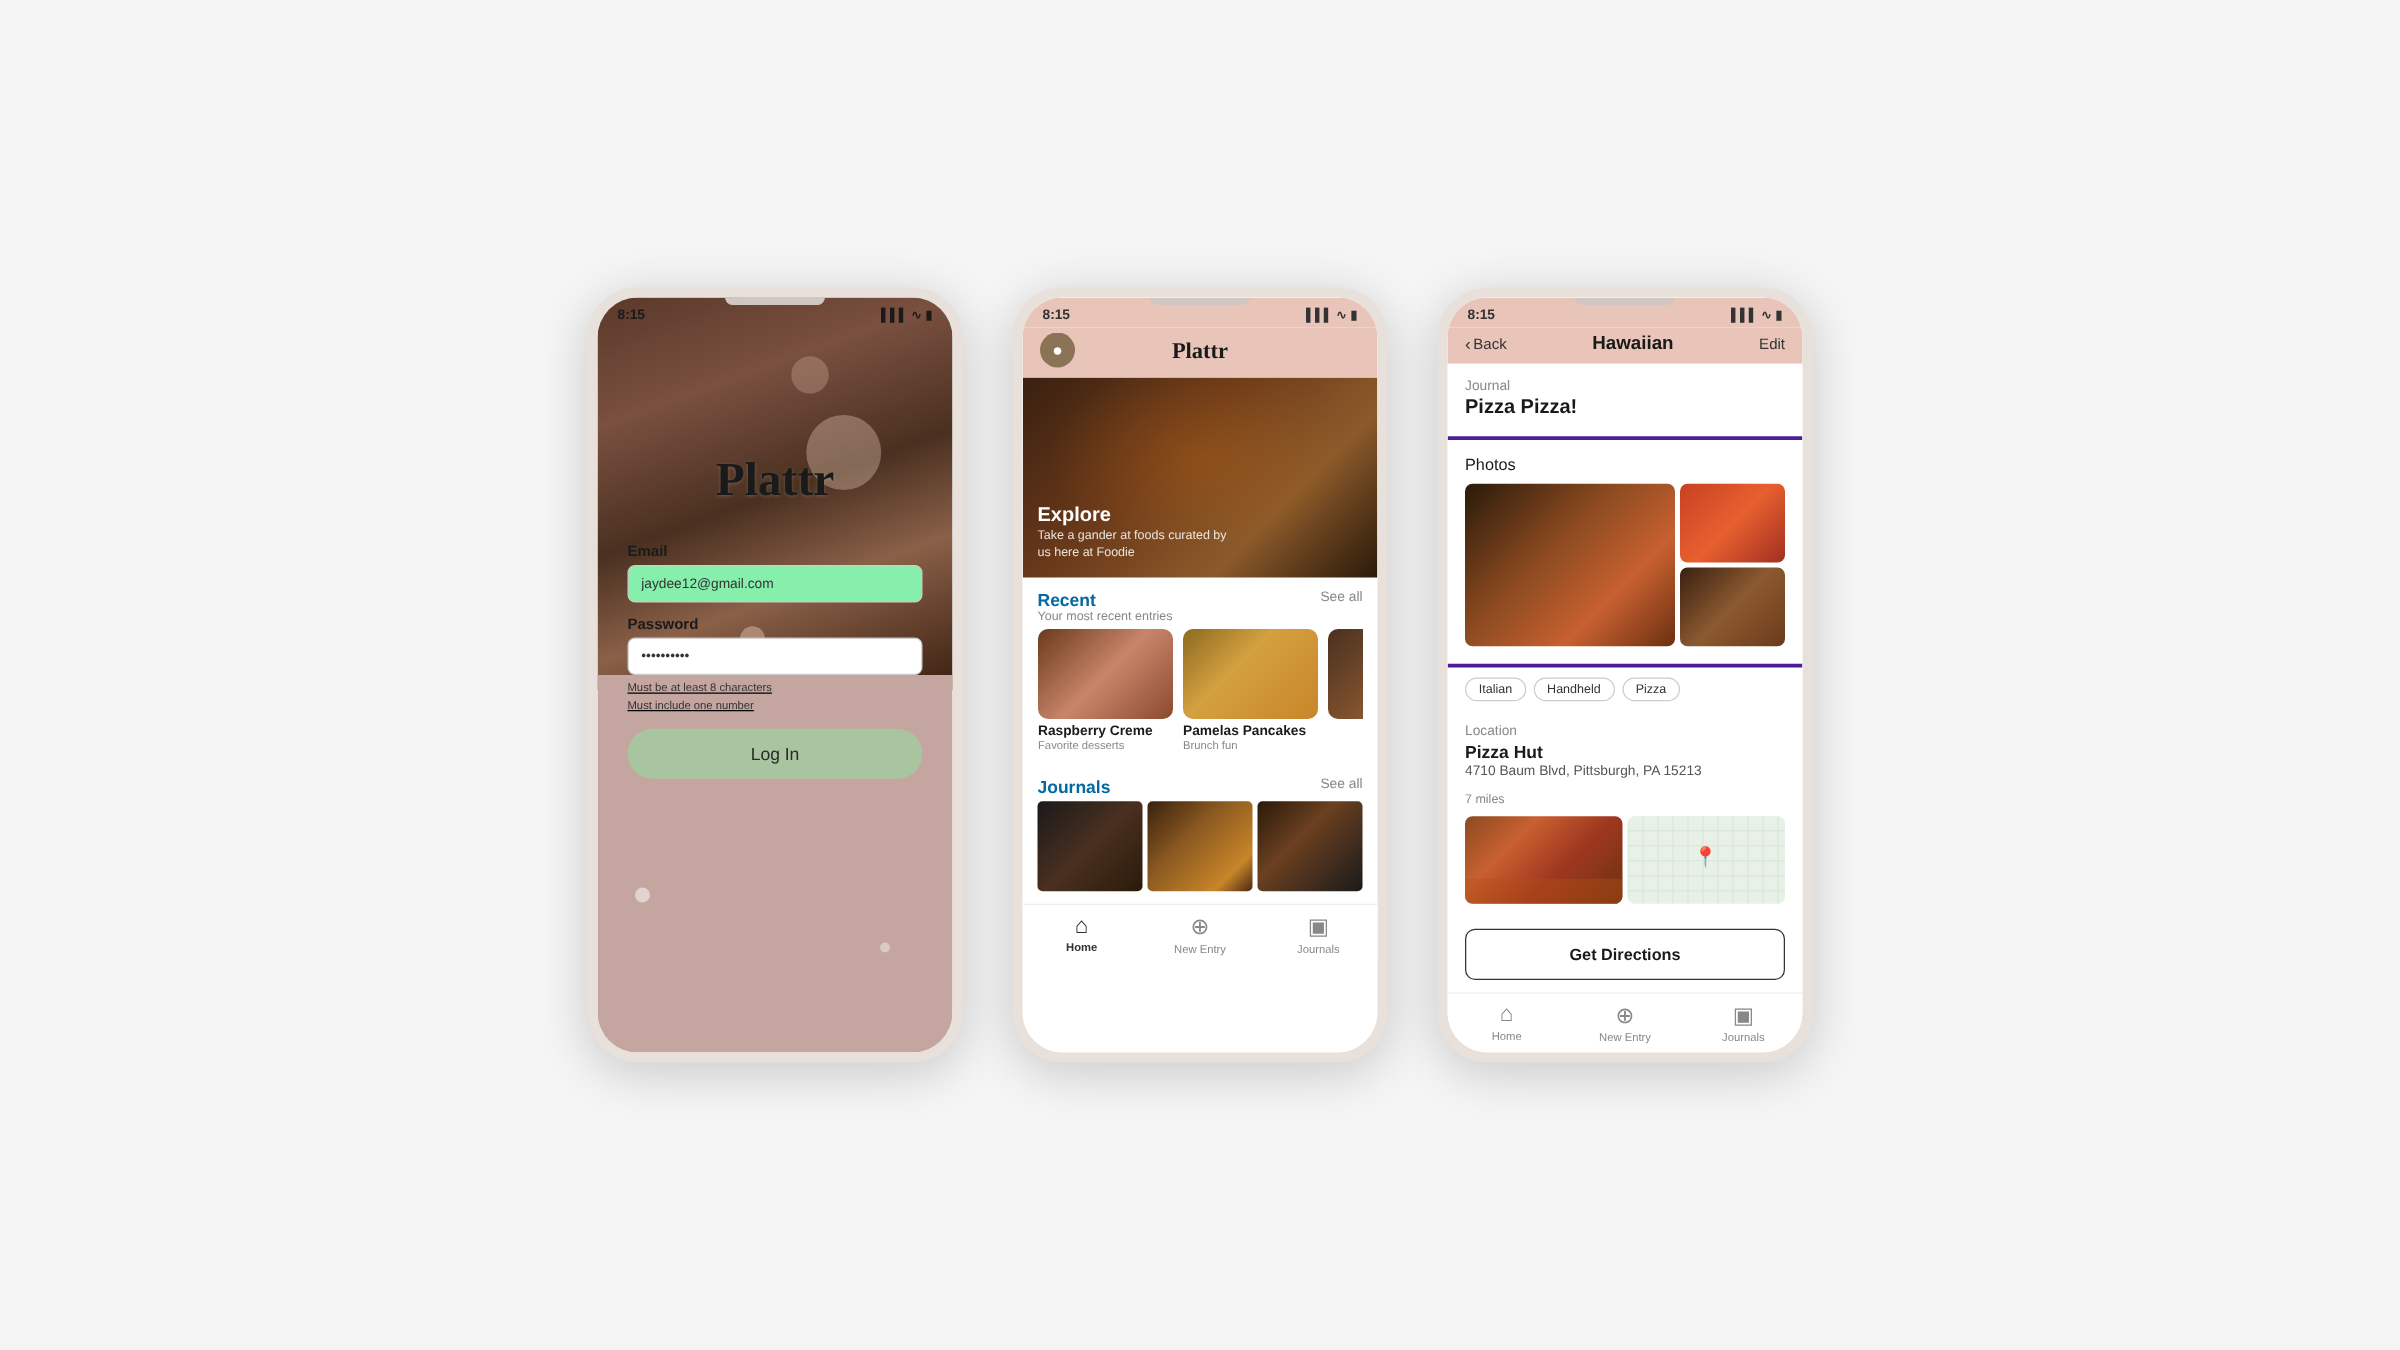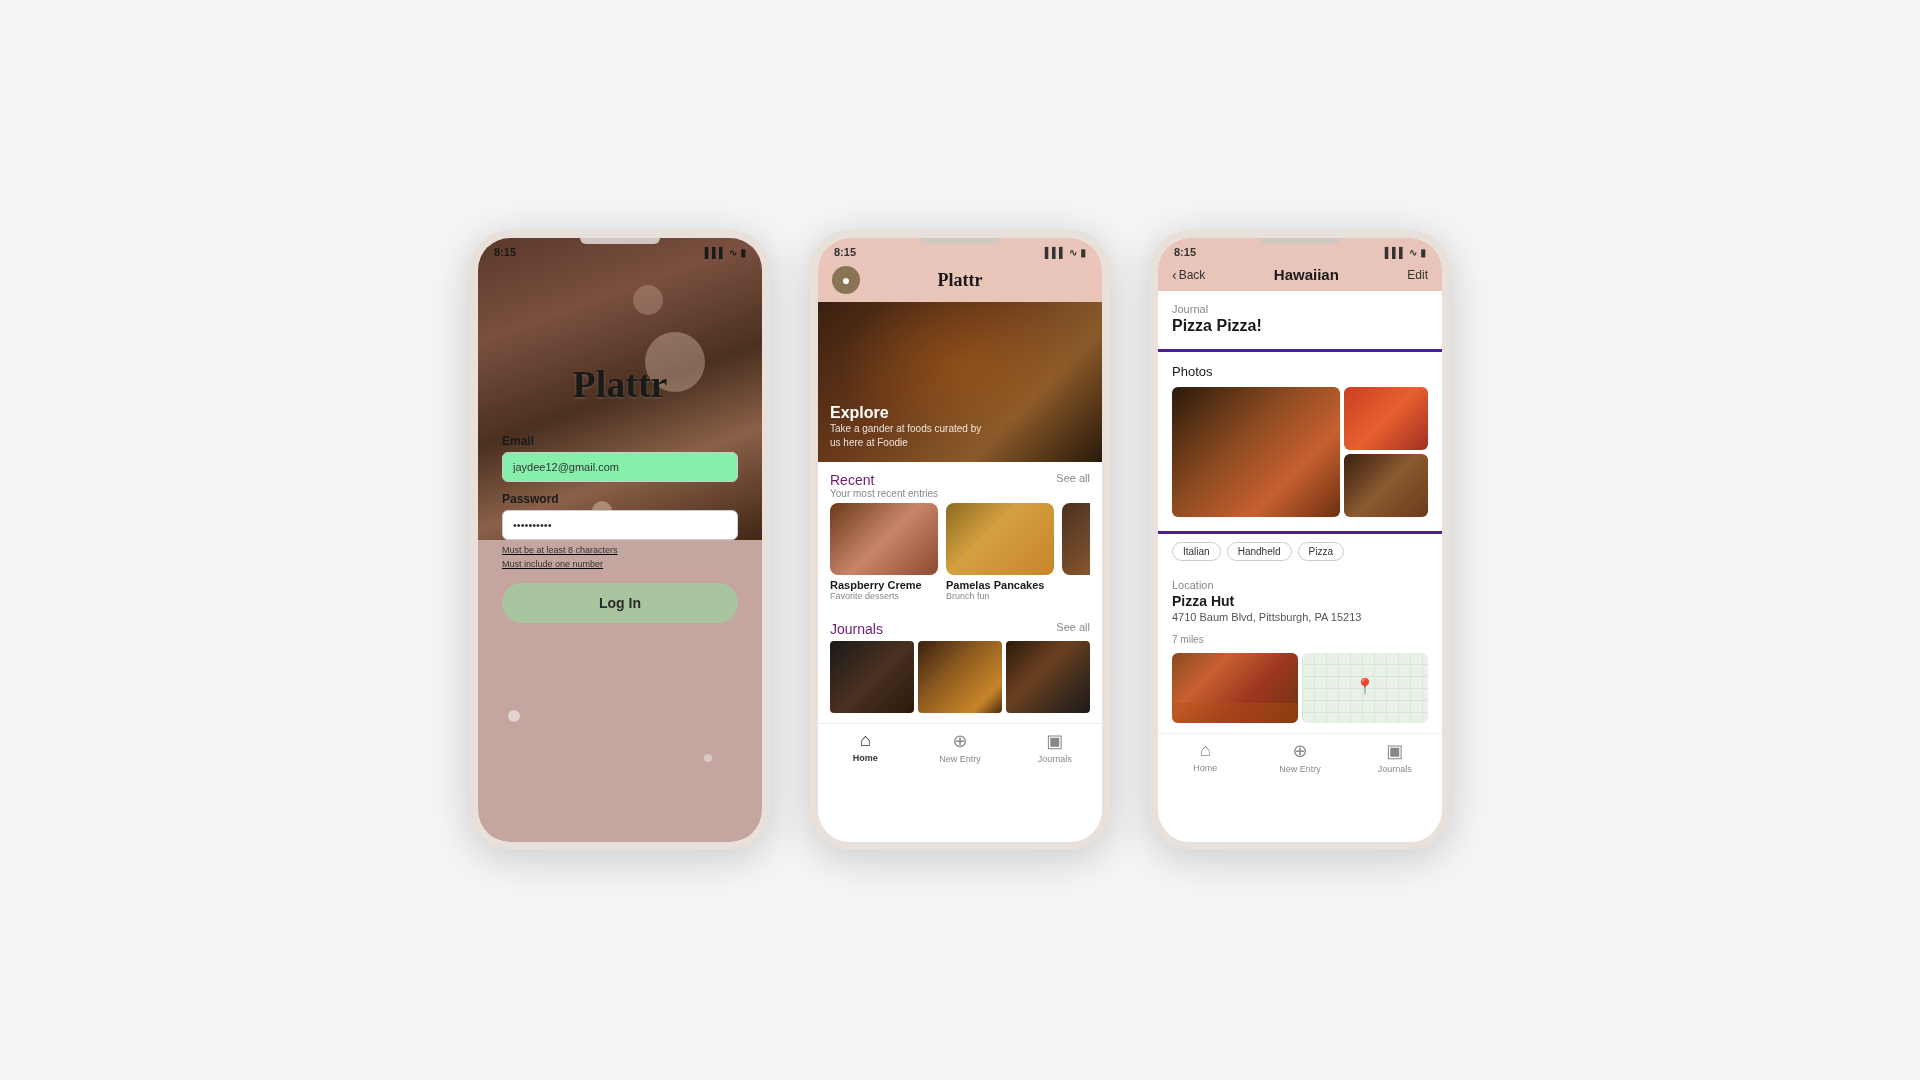--- a/index.html
+++ b/index.html
@@ -135,22 +135,22 @@
 
     .phone-2 .section-header {
       display: flex;
       justify-content: space-between;
       align-items: flex-start;
       margin-bottom: 4px;
     }
 
     .phone-2 .section-title {
       font-size: 14px;
-      font-weight: 400;
-      color: #701a75;
+      font-weight: 700;
+      color: #0369a1;
     }
 
     .phone-2 .section-subtitle {
       font-size: 10px;
       color: #888;
     }
 
     .phone-2 .see-all {
       font-size: 11px;
       color: #888;
@@ -517,21 +517,21 @@
         <input type="text" class="phone-1 text-input" style="width: 100%; padding: 8px 10px; border: 1px solid rgb(204, 204, 204); border-radius: 6px; font-size: 11px; background: #86efac; color: rgb(51, 51, 51); margin-bottom: 10px;" value="jaydee12@gmail.com">
 
         <div style="font-size:12px; font-weight:600; color:#1a1a1a; margin-bottom:4px;">Password</div>
         <input type="password" class="phone-1 text-input" value="••••••••••" style="width: 100%; padding: 8px 10px; border: 1px solid rgb(204, 204, 204); border-radius: 6px; font-size: 11px; background: white; color: rgb(51, 51, 51); margin-bottom: 4px;">
 
         <div style="margin-bottom:12px;text-decoration:underline;">
           <div style="font-size:9px; color:#333; line-height:1.5;">Must be at least 8 characters</div>
           <div style="font-size:9px; color:#333; line-height:1.5;">Must include one number</div>
         </div>
 
-        <button style="width:100%; padding:12px; background:#a8c5a0; border:none; border-radius:20px; font-size:14px; font-weight:700; color:#2a2a2a; cursor:pointer;">Log In</button>
+        <button style="width:100%; padding:12px; background:#a8c5a0; border:none; border-radius:20px; font-size:14px; font-weight:400; color:#2a2a2a; cursor:pointer;">Log In</button>
       </div>
 
       <div style="position:absolute; bottom:120px; left:30px; width:12px; height:12px; border-radius:50%; background:rgba(255,255,255,0.5);"></div>
       <div style="position:absolute; bottom:80px; right:50px; width:8px; height:8px; border-radius:50%; background:rgba(255,255,255,0.4);"></div>
     </div>
   </div>
 </div>
 
 <div class="phone">
   <div class="phone-notch"></div>
@@ -669,20 +669,21 @@
         <div class="phone-3 loc-name">Pizza Hut</div>
         <div class="phone-3 loc-address">4710 Baum Blvd, Pittsburgh, PA 15213</div>
         <div class="phone-3 loc-distance">7 miles</div>
 
         <div class="phone-3 map-row">
           <div class="phone-3 map-restaurant"></div>
           <div class="phone-3 map-google"></div>
         </div>
       </div>
 
+      <div class="phone-3 directions-btn">Get Directions</div>
 
     </div>
 
     <div class="phone-3 tab-bar">
       <div class="phone-3 tab-item">
         <span class="phone-3 tab-icon">⌂</span>
         <span class="phone-3 tab-label">Home</span>
       </div>
       <div class="phone-3 tab-item">
         <span class="phone-3 tab-icon">⊕</span>

